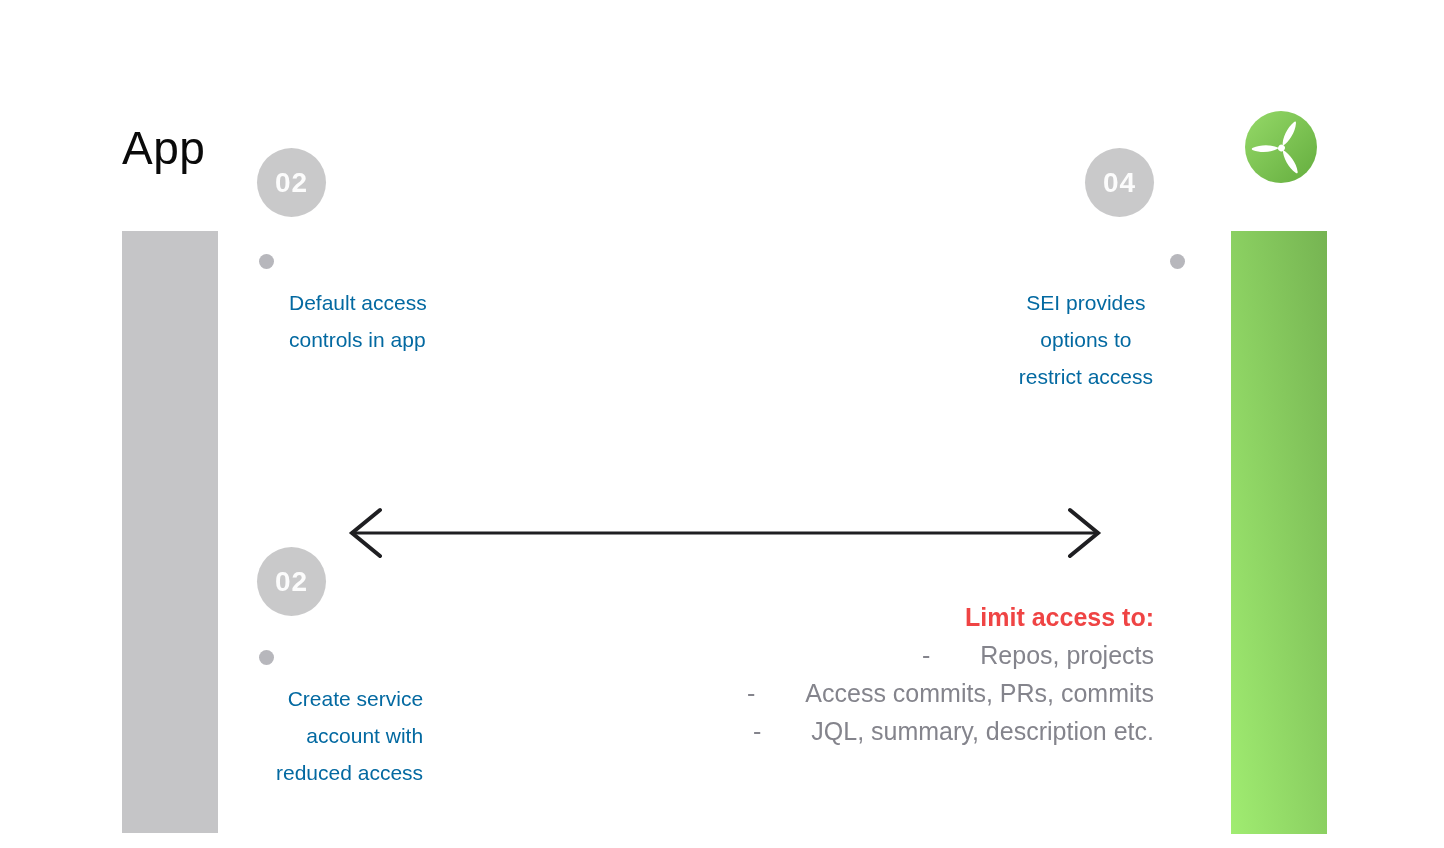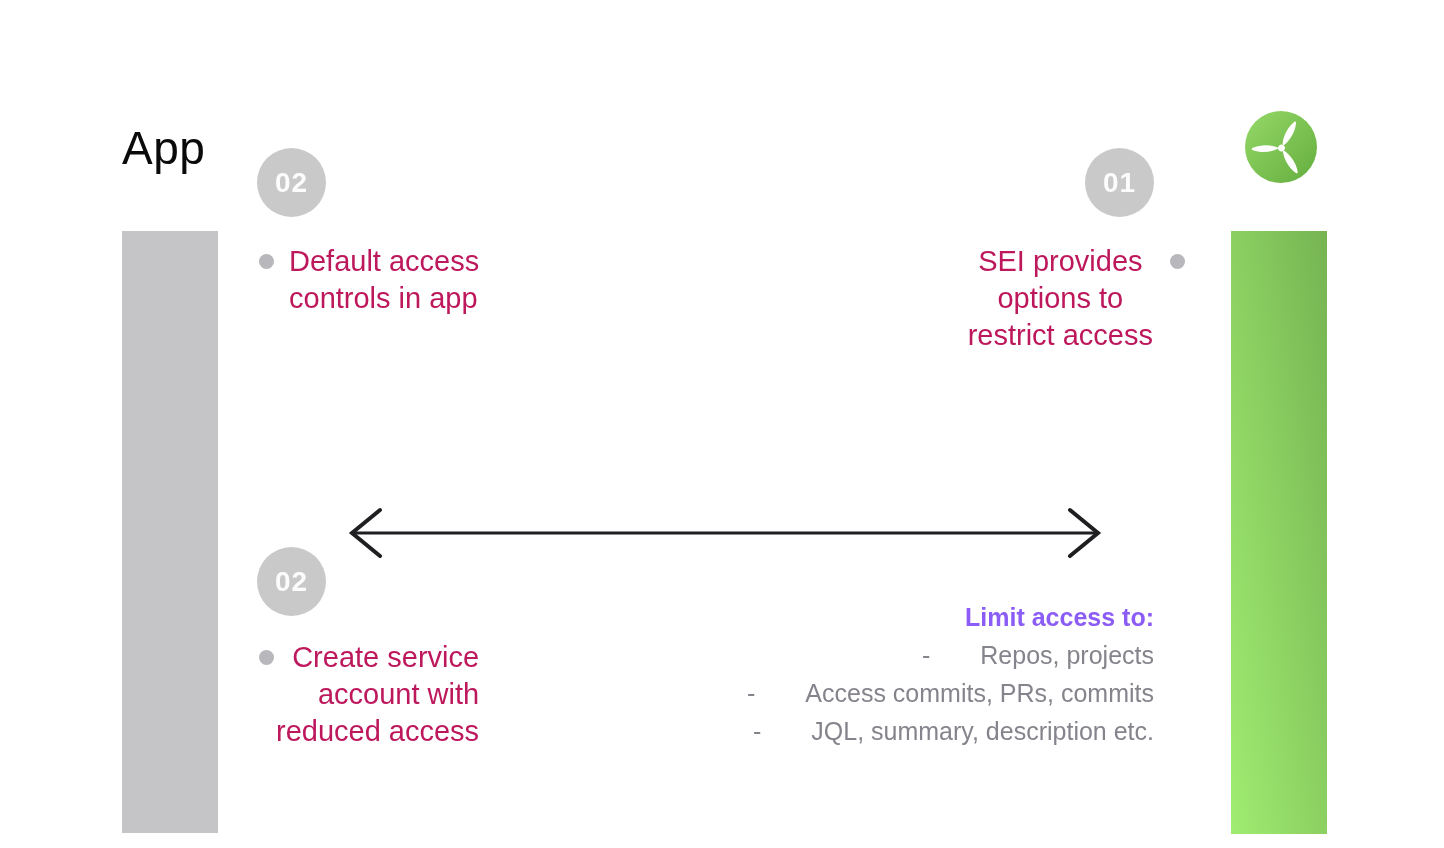--- a/index.html
+++ b/index.html
@@ -72,24 +72,25 @@
     height: 15px;
     border-radius: 50%;
     background: #b7b7bc;
   }
   .bullet-1 { left: 259px; top: 254px; }
   .bullet-2 { left: 259px; top: 650px; }
   .bullet-3 { left: 1170px; top: 254px; }
 
   .step-text {
     position: absolute;
-    font-size: 29px;
+    font-size: 21px;
     line-height: 37px;
-    color: #be185d;
+    color: #0369a1;
     white-space: nowrap;
+    margin-top: 41px;
   }
   .text-1 { left: 289px; top: 243px; text-align: left; }
   .text-2 { left: 276px; top: 639px; text-align: right; }
   .text-3 { right: 291px; top: 243px; text-align: center; }
 
   .arrow-wrap {
     position: absolute;
     left: 340px;
     top: 505px;
     width: 770px;
@@ -100,21 +101,21 @@
     position: absolute;
     right: 290px;
     top: 598px;
     text-align: right;
     white-space: nowrap;
   }
   .limit-heading {
     font-size: 25px;
     line-height: 38px;
     font-weight: 700;
-    color: #8b5cf6;
+    color: #ef4444;
   }
   .limit-item {
     font-size: 25px;
     line-height: 38px;
     color: #84848c;
   }
   .limit-item .dash {
     display: inline-block;
     margin-right: 50px;
   }
@@ -147,21 +148,21 @@
     </svg>
   </div>
 
   <div class="step-badge badge-1">
     <span>02</span>
   </div>
   <div class="step-badge badge-2">
     <span>02</span>
   </div>
   <div class="step-badge badge-3">
-    <span>01</span>
+    <span>04</span>
   </div>
 
   <span class="bullet-dot bullet-1"></span>
   <span class="bullet-dot bullet-2"></span>
   <span class="bullet-dot bullet-3"></span>
 
   <div class="step-text text-1">
     <div>Default access</div>
     <div>controls in app</div>
   </div>

